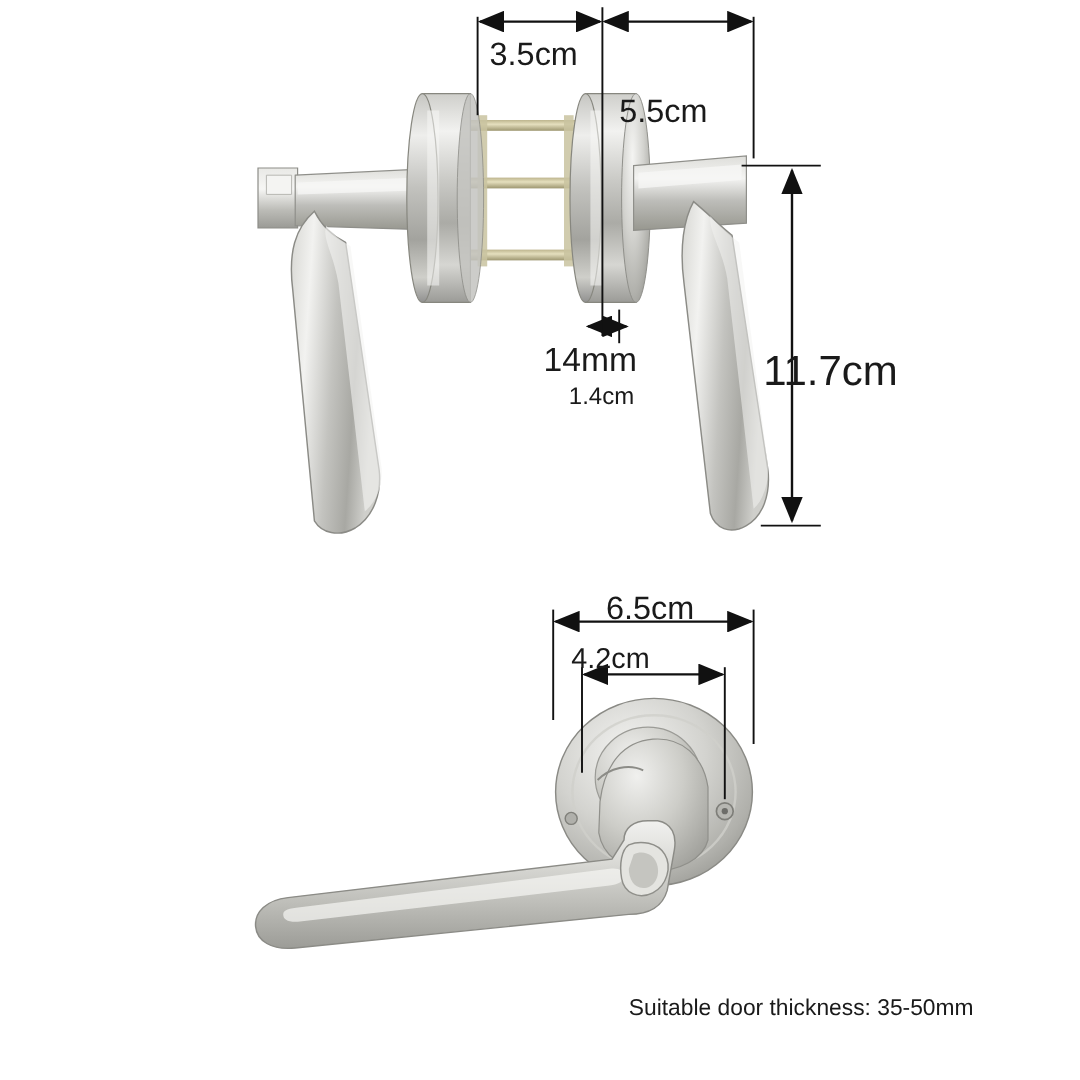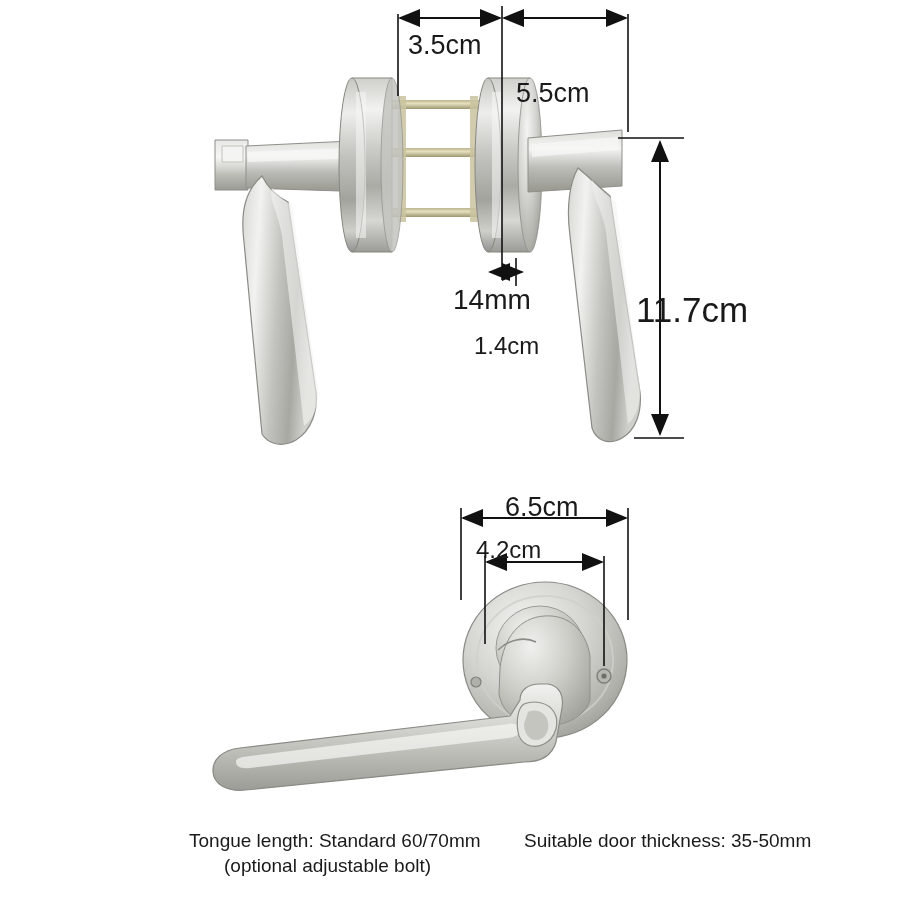--- a/index.html
+++ b/index.html
@@ -170,27 +170,25 @@
       <line class="dimline" x1="487" y1="562" x2="602" y2="562" marker-start="url(#arrL)" marker-end="url(#arrR)"></line>
     </g>
   </svg>
 
   <div class="lbl" style="left:408px;top:30px;font-size:27px;">3.5cm</div>
 
   <div class="lbl" style="left:516px;top:30px;font-size:27px;margin-top:48px;">5.5cm</div>
 
   <div class="lbl" style="left:453px;top:284px;font-size:28px;">14mm</div>
 
-  <div class="lbl" style="left:474px;top:332px;font-size:24px;">1.4cm</div>
+  <div class="lbl" style="left:474px;top:320px;font-size:20px;">1.4cm</div>
 
   <div class="lbl" style="left:636px;top:290px;font-size:35px;">11.7cm</div>
 
   <div class="lbl" style="left:505px;top:492px;font-size:27px;">6.5cm</div>
 
   <div class="lbl" style="left:476px;top:536px;font-size:24px;">4.2cm</div>
 
-  <div class="lbl" style="left:189px;top:830px;font-size:19px;">Tongue length: Standard 60/70mm</div>
 
-  <div class="lbl" style="left:224px;top:855px;font-size:19px;">(optional adjustable bolt)</div>
 
   <div class="lbl" style="left:524px;top:830px;font-size:19px;">Suitable door thickness: 35-50mm</div>
 
 </div>
 
 </body></html>

